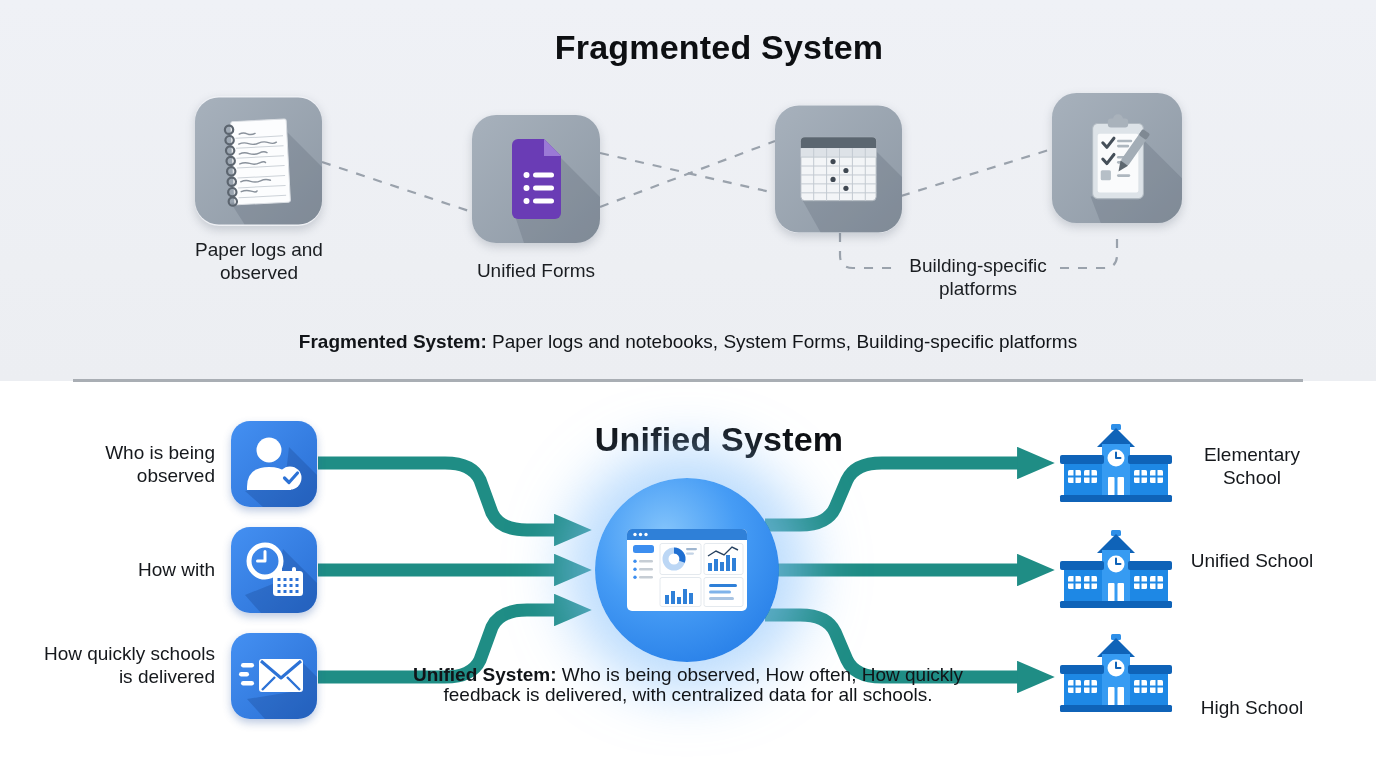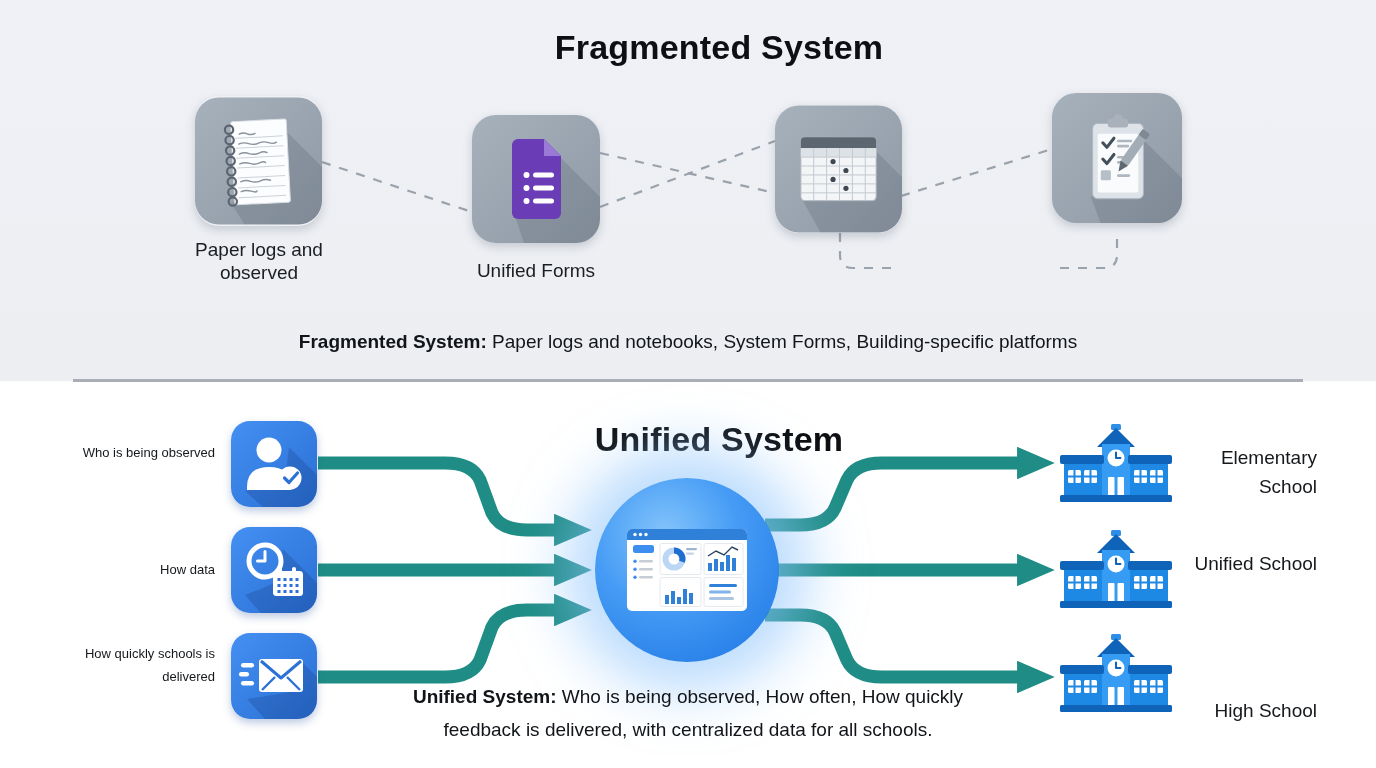--- a/index.html
+++ b/index.html
@@ -13,29 +13,29 @@
   .t-top{top:28px;}
   .t-bottom{top:420px;}
   .tile{position:absolute;}
   .tile svg{display:block;}
   .gray-tile{border-radius:24px;box-shadow:0 4px 10px rgba(96,106,122,.28);}
   .blue-tile{border-radius:19px;box-shadow:0 4px 9px rgba(40,84,160,.30);}
   .icon-label{position:absolute;font-size:19px;line-height:22.5px;text-align:center;color:#1a1d21;}
   .caption{position:absolute;width:100%;text-align:center;font-size:19px;color:#111418;margin:0;}
   .caption b{font-weight:700;}
   .cap-top{top:331px;}
-  .cap-bottom{top:680px;left:50%;transform:translateX(-50%);width:565px;line-height:33px;}
+  .cap-bottom{top:665px;left:50%;transform:translateX(-50%);width:565px;line-height:20px;}
   .overlay{position:absolute;pointer-events:none;}
   
   .divider{position:absolute;left:73px;top:379px;width:1230px;height:3px;background:#a9aeb4;}
   
   .in-label{position:absolute;left:40px;width:175px;text-align:right;
-            font-size:13px;line-height:22.5px;color:#15181c;}
-  .out-label{position:absolute;left:1187px;width:130px;text-align:right;
-             font-size:19px;line-height:29px;color:#15181c;}
+            font-size:19px;line-height:22.5px;color:#15181c;}
+  .out-label{position:absolute;left:1187px;width:130px;text-align:center;
+             font-size:19px;line-height:23px;color:#15181c;}
   .hub{position:absolute;left:595px;top:478px;width:184px;height:184px;border-radius:50%;
        background:radial-gradient(circle at 38% 30%,#83c4fb 0%,#469cf5 42%,#1b73e2 100%);
        box-shadow:0 0 55px 30px rgba(142,197,252,.60);}
   .hub svg{position:absolute;left:32px;top:51px;}
 </style>
 </head>
 <body>
 
 <div class="stage">
 
@@ -202,20 +202,21 @@
           </g>
           <rect x="48" y="76" width="10" height="10" rx="1.5" fill="#b6bfc7"></rect>
           <g transform="translate(93,38) rotate(35)">
             <rect x="-4.5" y="0" width="9" height="38" rx="1.5" fill="#a3adb6"></rect>
             <rect x="-4.5" y="0" width="9" height="7" rx="1.5" fill="#7f8993"></rect>
             <polygon points="-4.5,38 4.5,38 0,48" fill="#5e6870"></polygon>
           </g>
         </g>
       </svg>
     </div>
+    <div class="icon-label" style="left:903px;top:255px;width:150px">Building-specific platforms</div>
 
     <p class="caption cap-top"><b>Fragmented System:</b><span> Paper logs and notebooks, System Forms, Building-specific platforms</span></p>
   </section>
 
   <div class="divider"></div>
 
   <section>
 
     <h1 class="section-title t-bottom">Unified System</h1>
 
@@ -229,21 +230,21 @@
         <path d="M318 81 H445 Q472 81 480 98 L492 131 Q500 148 527 148 H556" marker-end="url(#ah)"></path>
         <path d="M318 188 H556" marker-end="url(#ah)"></path>
         <path d="M318 295 H445 Q472 295 480 278 L492 245 Q500 228 527 228 H556" marker-end="url(#ah)"></path>
         <path d="M765 143 H800 Q827 143 835 126 L847 98 Q855 81 882 81 H1019" marker-end="url(#ah)"></path>
         <path d="M770 188 H1019" marker-end="url(#ah)"></path>
         <path d="M765 233 H800 Q827 233 835 250 L847 278 Q855 295 882 295 H1019" marker-end="url(#ah)"></path>
       </g>
     </svg>
 
     <div class="in-label" style="top:442px">Who is being observed</div>
-    <div class="in-label" style="top:559px">How data</div>
+    <div class="in-label" style="top:559px">How with</div>
     <div class="in-label" style="top:643px">How quickly schools is delivered</div>
 
     <div class="tile blue-tile" style="left:231px;top:421px">
       <svg width="86" height="86" viewBox="0 0 86 86">
         <defs>
           <linearGradient id="bg1" x1="0" y1="0" x2="1" y2="1">
             <stop offset="0" stop-color="#4490f2"></stop>
               <stop offset="1" stop-color="#2a6fd4"></stop>
           </linearGradient>
           <clipPath id="bc1">

